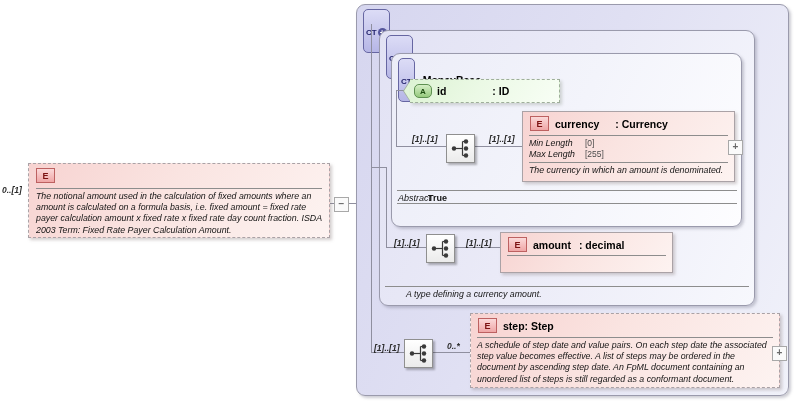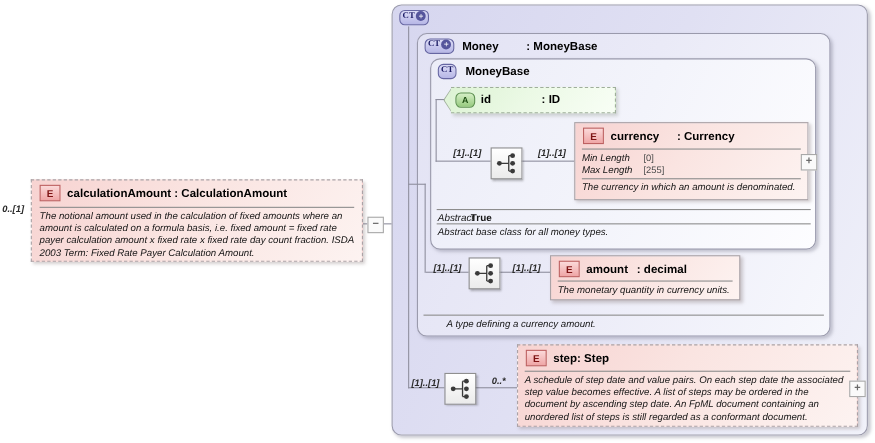--- a/index.html
+++ b/index.html
@@ -9,24 +9,24 @@
   .line{position:absolute;background:#8f8f9f;}
   
   .ct-box{border:1px solid #9a9aac;border-radius:9px;
           box-shadow:2px 2px 3px rgba(110,110,130,.35);}
   .ct-lvl1{background:linear-gradient(115deg,#d6d6ef 0%,#e0e0f3 45%,#f1f2fa 100%);}
   .ct-lvl2{background:linear-gradient(115deg,#e2e2f4 0%,#eaeaf7 45%,#f7f8fd 100%);}
   .ct-lvl3{background:linear-gradient(115deg,#ecedf8 0%,#f3f4fb 50%,#fdfdff 100%);}
   .hdr{position:absolute;display:flex;align-items:center;white-space:nowrap;
        font-weight:bold;font-size:10.5px;color:#000;}
   
-  .ct-icon{display:inline-flex;align-items:flex-start;height:12px;padding:0 2px;
+  .ct-icon{display:inline-flex;align-items:flex-end;height:12px;padding:15px 2px;
            border:1px solid #6666a2;border-radius:5px;
            background:linear-gradient(#dcdcf6,#b6b6e6);
-           color:#1c1c66;font-weight:bold;font-size:8px;line-height:1;margin-right:7px;font-family:Liberation Serif, serif;}
+           color:#1c1c66;font-weight:bold;font-size:8px;line-height:1;margin-right:7px;}
   .ct-plus{width:9px;height:9px;border-radius:50%;background:#55559c;color:#fff;
            font-size:8px;line-height:9px;text-align:center;margin-left:1px;font-weight:bold;}
   .e-icon{width:17px;height:13px;border:1px solid #bd6161;flex:0 0 auto;
           background:linear-gradient(#fbd9d9,#efa6a6);color:#7c1212;font-weight:bold;
           font-size:9px;display:inline-flex;align-items:center;justify-content:center;margin-right:6px;}
   .a-icon{width:16px;height:12px;border:1px solid #5d9050;border-radius:5px;flex:0 0 auto;
           background:linear-gradient(#d5efc6,#96ca7e);color:#1d4d12;font-weight:bold;
           font-size:8px;display:inline-flex;align-items:center;justify-content:center;margin-right:5px;}
   
   .el-box{border:1px solid #aaa2a6;
@@ -98,21 +98,20 @@
   <div class="line" style="left:473px;top:146px;width:49px;height:1px"></div>
   <div class="line" style="left:387px;top:247px;width:39px;height:1px"></div>
   <div class="line" style="left:453px;top:247px;width:47px;height:1px"></div>
   <div class="line" style="left:371px;top:352px;width:33px;height:1px"></div>
   <div class="line" style="left:431px;top:352px;width:39px;height:1px"></div>
 
   <span class="card" style="left:2px;top:185px">0..[1]</span>
   <div class="abs el-box dashed" style="left:28px;top:163px;width:302px;height:75px">
     <div class="el-hdr">
       <span class="e-icon">E</span>
-      <span>calculationAmount : CalculationAmount</span>
     </div>
     <div class="sep" style="left:7px;right:7px;top:24px"></div>
     <div class="doc" style="left:7px;top:27px;width:290px">The notional amount used in the calculation of fixed amounts where an amount is calculated on a formula basis, i.e. fixed amount = fixed rate payer calculation amount x fixed rate x fixed rate day count fraction. ISDA 2003 Term: Fixed Rate Payer Calculation Amount.</div>
   </div>
   <div class="expander" style="left:334px;top:197px">−</div>
 
   <div class="id-notch-outer" style="left:403px;top:79px;width:8px;height:24px"></div>
   <div class="id-notch-inner" style="left:404px;top:80px;width:7px;height:22px"></div>
   <div class="abs id-box" style="left:410px;top:79px;width:150px;height:24px">
     <div class="el-hdr" style="left:4px;top:4px">
@@ -149,21 +148,20 @@
     <span class="facet-value" style="left:62px;top:37px">[255]</span>
     <div class="sep" style="left:6px;right:6px;top:50px"></div>
     <div class="doc" style="left:6px;top:53px;width:202px">The currency in which an amount is denominated.</div>
   </div>
   <div class="expander" style="left:728px;top:140px">+</div>
 
   <div class="sep" style="left:397px;top:190px;width:340px"></div>
   <span class="abstract-label" style="left:398px;top:193px">Abstract</span>
   <span class="abstract-value" style="left:428px;top:193px">True</span>
   <div class="sep" style="left:397px;top:203px;width:340px"></div>
-  <div class="doc" style="left:398px;top:206px;width:335px">Abstract base class for all money types.</div>
 
   <span class="card" style="left:394px;top:238px">[1]..[1]</span>
   <div class="seq" style="left:426px;top:234px">
     <svg width="25" height="25" viewBox="0 0 25 25">
       <circle cx="6" cy="12.5" r="2.2" fill="#3a3a3a"></circle>
       <line x1="6" y1="12.5" x2="14.5" y2="12.5" stroke="#3a3a3a" stroke-width="1.2"></line>
       <line x1="14.5" y1="5.5" x2="14.5" y2="19.5" stroke="#3a3a3a" stroke-width="1.2"></line>
       <line x1="14.5" y1="5.5" x2="17.5" y2="5.5" stroke="#3a3a3a" stroke-width="1.2"></line>
       <line x1="14.5" y1="19.5" x2="17.5" y2="19.5" stroke="#3a3a3a" stroke-width="1.2"></line>
       <circle cx="18" cy="5.5" r="2.2" fill="#3a3a3a"></circle>
@@ -172,21 +170,20 @@
     </svg>
   </div>
   <span class="card" style="left:466px;top:238px">[1]..[1]</span>
   <div class="abs el-box" style="left:500px;top:232px;width:173px;height:41px">
     <div class="el-hdr">
       <span class="e-icon">E</span>
       <span>amount</span>
       <span style="margin-left:8px">: decimal</span>
     </div>
     <div class="sep" style="left:6px;right:6px;top:22px"></div>
-    <div class="doc" style="left:6px;top:25px;width:162px">The monetary quantity in currency units.</div>
   </div>
 
   <div class="sep" style="left:385px;top:286px;width:364px"></div>
   <div class="doc" style="left:406px;top:289px;width:360px">A type defining a currency amount.</div>
 
   <span class="card" style="left:374px;top:343px">[1]..[1]</span>
   <div class="seq" style="left:404px;top:339px">
     <svg width="25" height="25" viewBox="0 0 25 25">
       <circle cx="6" cy="12.5" r="2.2" fill="#3a3a3a"></circle>
       <line x1="6" y1="12.5" x2="14.5" y2="12.5" stroke="#3a3a3a" stroke-width="1.2"></line>

